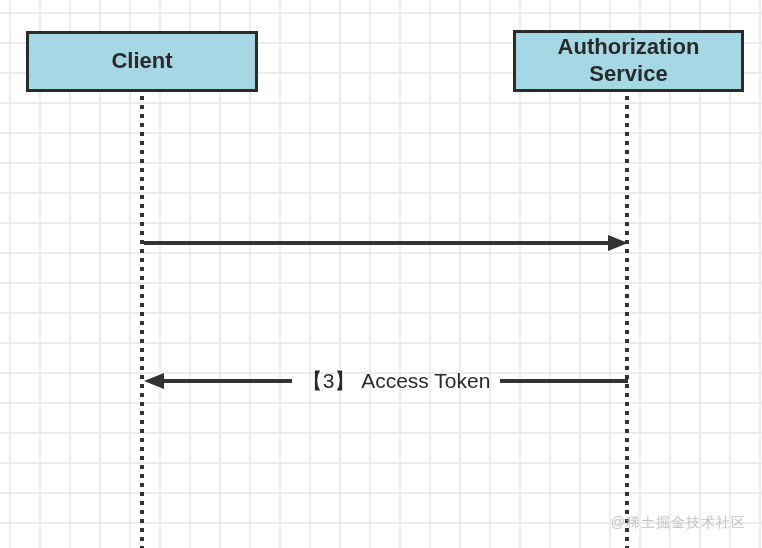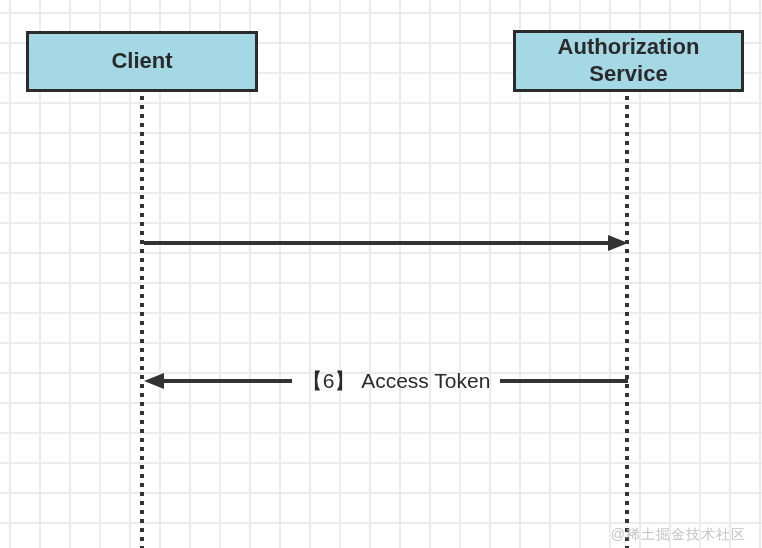--- a/index.html
+++ b/index.html
@@ -80,21 +80,21 @@
   }
   .arrow-left {
     width: 0; height: 0;
     border-top: 8px solid transparent;
     border-bottom: 8px solid transparent;
     border-right: 20px solid var(--line, #333333);
   }
   .watermark {
     position: absolute;
     right: 16px;
-    bottom: 4px;
+    bottom: 16px;
     font-size: 14px;
     letter-spacing: 1px;
     color: var(--watermark, #c3c3c3);
   }
 </style>
 </head>
 <body>
 
 <div class="canvas">
 
@@ -111,19 +111,19 @@
 
   <div class="message message-1">
     <div class="msg-line"></div>
     <div class="msg-line"></div>
     <div class="arrow-right"></div>
   </div>
 
   <div class="message message-2">
     <div class="arrow-left"></div>
     <div class="msg-line"></div>
-    <span class="msg-label">【6】 Access Token</span>
+    <span class="msg-label">【3】 Access Token</span>
     <div class="msg-line"></div>
   </div>
 
   <div class="watermark">@稀土掘金技术社区</div>
 
 </div>
 
 </body></html>

